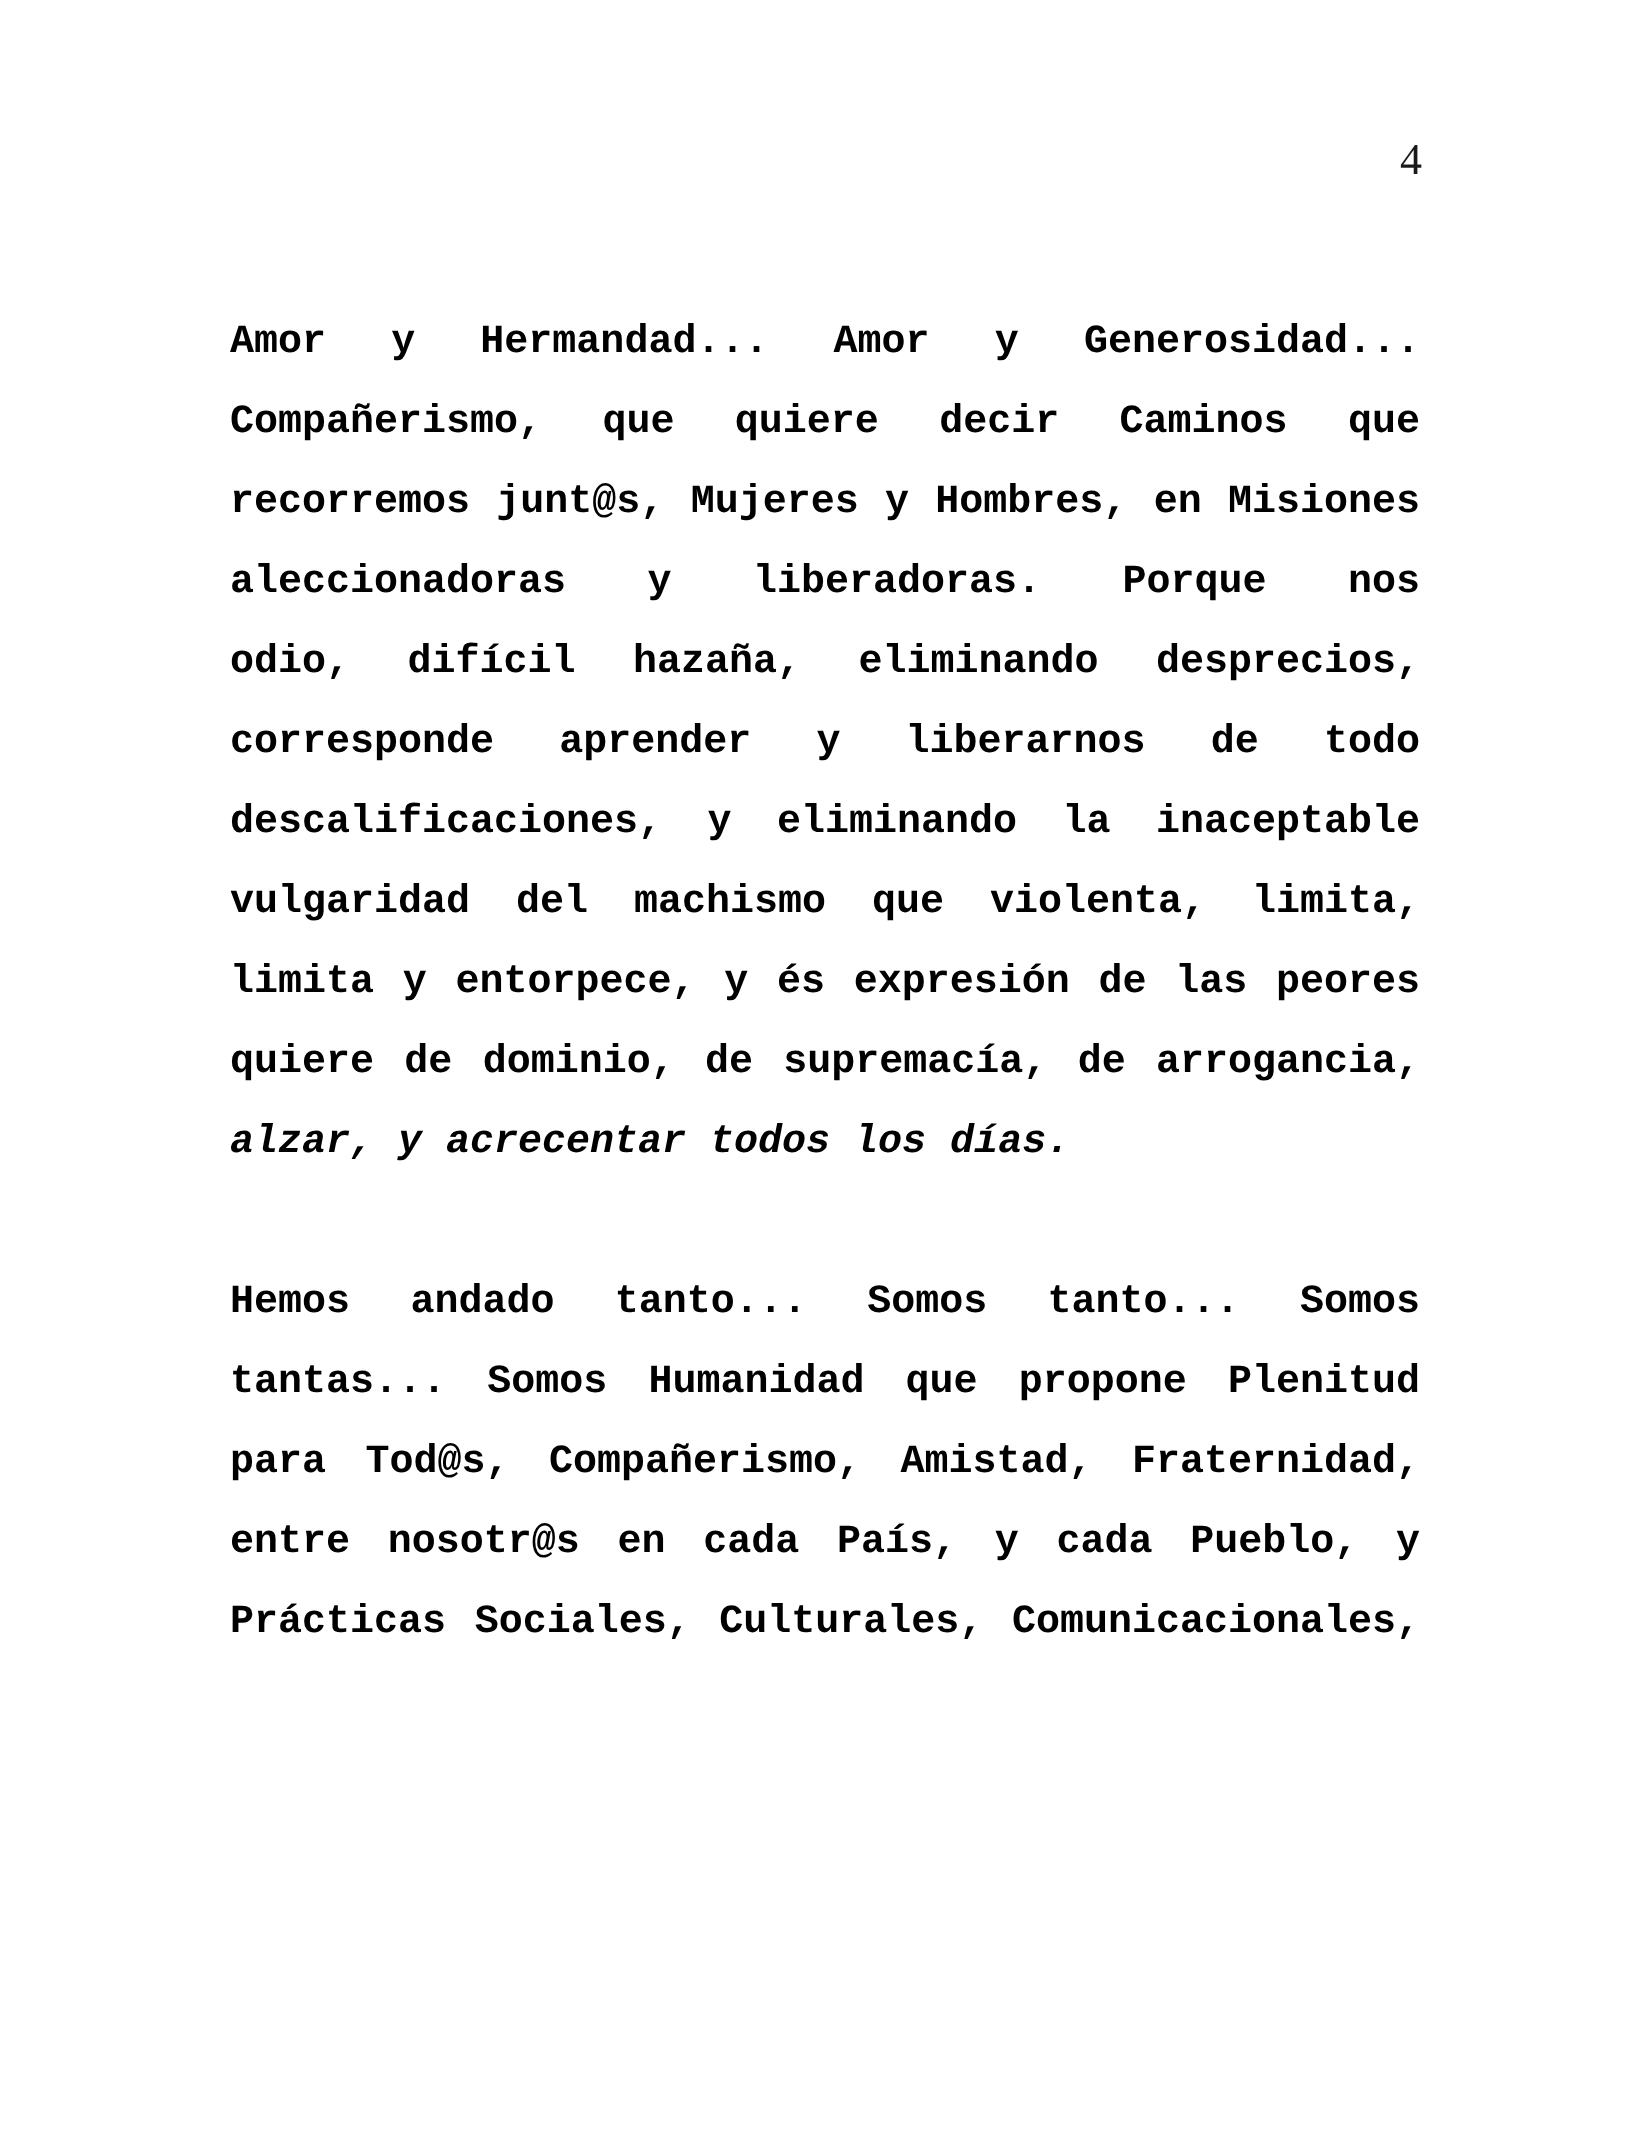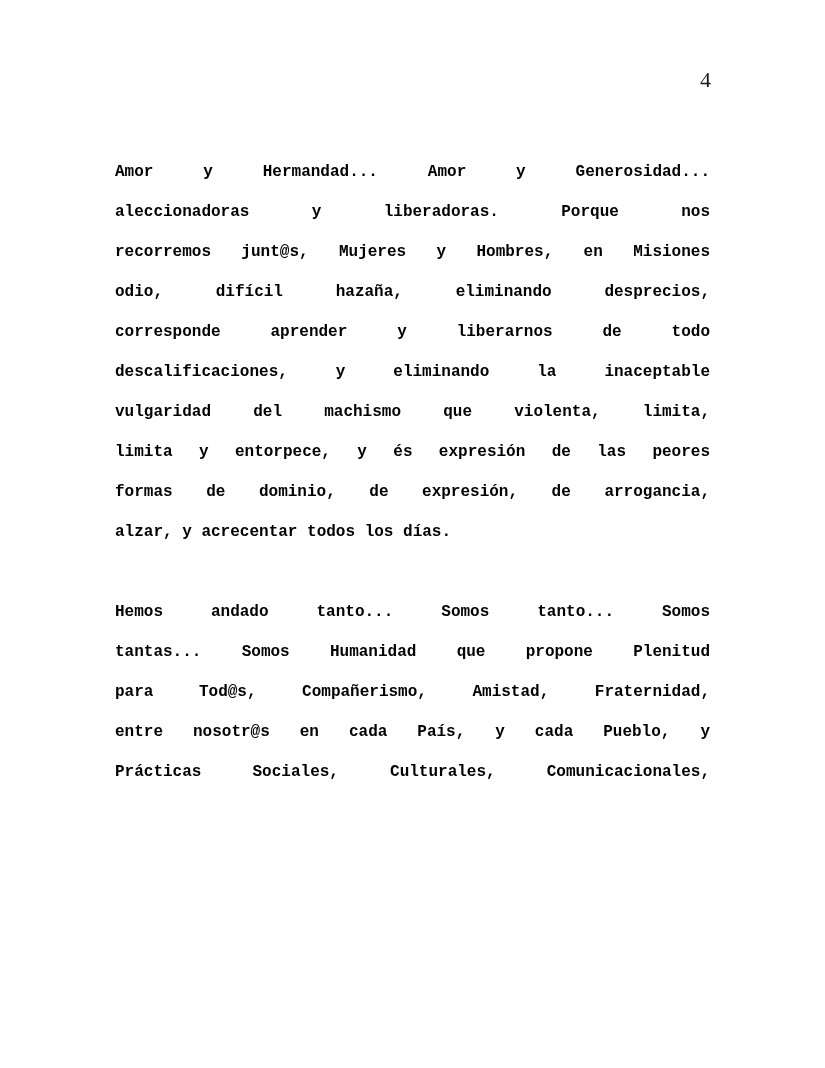--- a/index.html
+++ b/index.html
@@ -25,55 +25,57 @@
     line-height: 1.1;
     color: #1a1a1a;
   }
   .body-text {
     position: absolute;
     left: 115px;
     top: 152px;
     width: 595px;
     font-family: "Liberation Mono", "DejaVu Sans Mono", monospace;
     font-weight: bold;
-    font-size: 16px;
+    font-size: 20px;
     line-height: 40px;
     color: #000000;
   }
   .line {
     text-align: justify;
     text-align-last: justify;
   }
   .line.para-end {
     text-align: right;
     text-align-last: left;
+    font-style: italic;
   }
   .para-gap {
     height: 40px;
   }
 </style>
 </head>
 <body>
 
 <div class="page">
 
   <div class="page-number">4</div>
 
   <div class="body-text">
 
     <div class="paragraph">
       <div class="line">Amor y Hermandad... Amor y Generosidad...</div>
+      <div class="line">Compañerismo, que quiere decir Caminos que</div>
+      <div class="line">recorremos junt@s, Mujeres y Hombres, en Misiones</div>
       <div class="line">aleccionadoras y liberadoras. Porque nos</div>
-      <div class="line">recorremos junt@s, Mujeres y Hombres, en Misiones</div>
       <div class="line">odio, difícil hazaña, eliminando desprecios,</div>
       <div class="line">corresponde aprender y liberarnos de todo</div>
       <div class="line">descalificaciones, y eliminando la inaceptable</div>
       <div class="line">vulgaridad del machismo que violenta, limita,</div>
       <div class="line">limita y entorpece, y és expresión de las peores</div>
-      <div class="line">formas de dominio, de expresión, de arrogancia,</div>
+      <div class="line">quiere de dominio, de supremacía, de arrogancia,</div>
       <div class="line para-end">alzar, y acrecentar todos los días.</div>
     </div>
 
     <div class="para-gap"></div>
 
     <div class="paragraph">
       <div class="line">Hemos andado tanto... Somos tanto... Somos</div>
       <div class="line">tantas... Somos Humanidad que propone Plenitud</div>
       <div class="line">para Tod@s, Compañerismo, Amistad, Fraternidad,</div>
       <div class="line">entre nosotr@s en cada País, y cada Pueblo, y</div>

